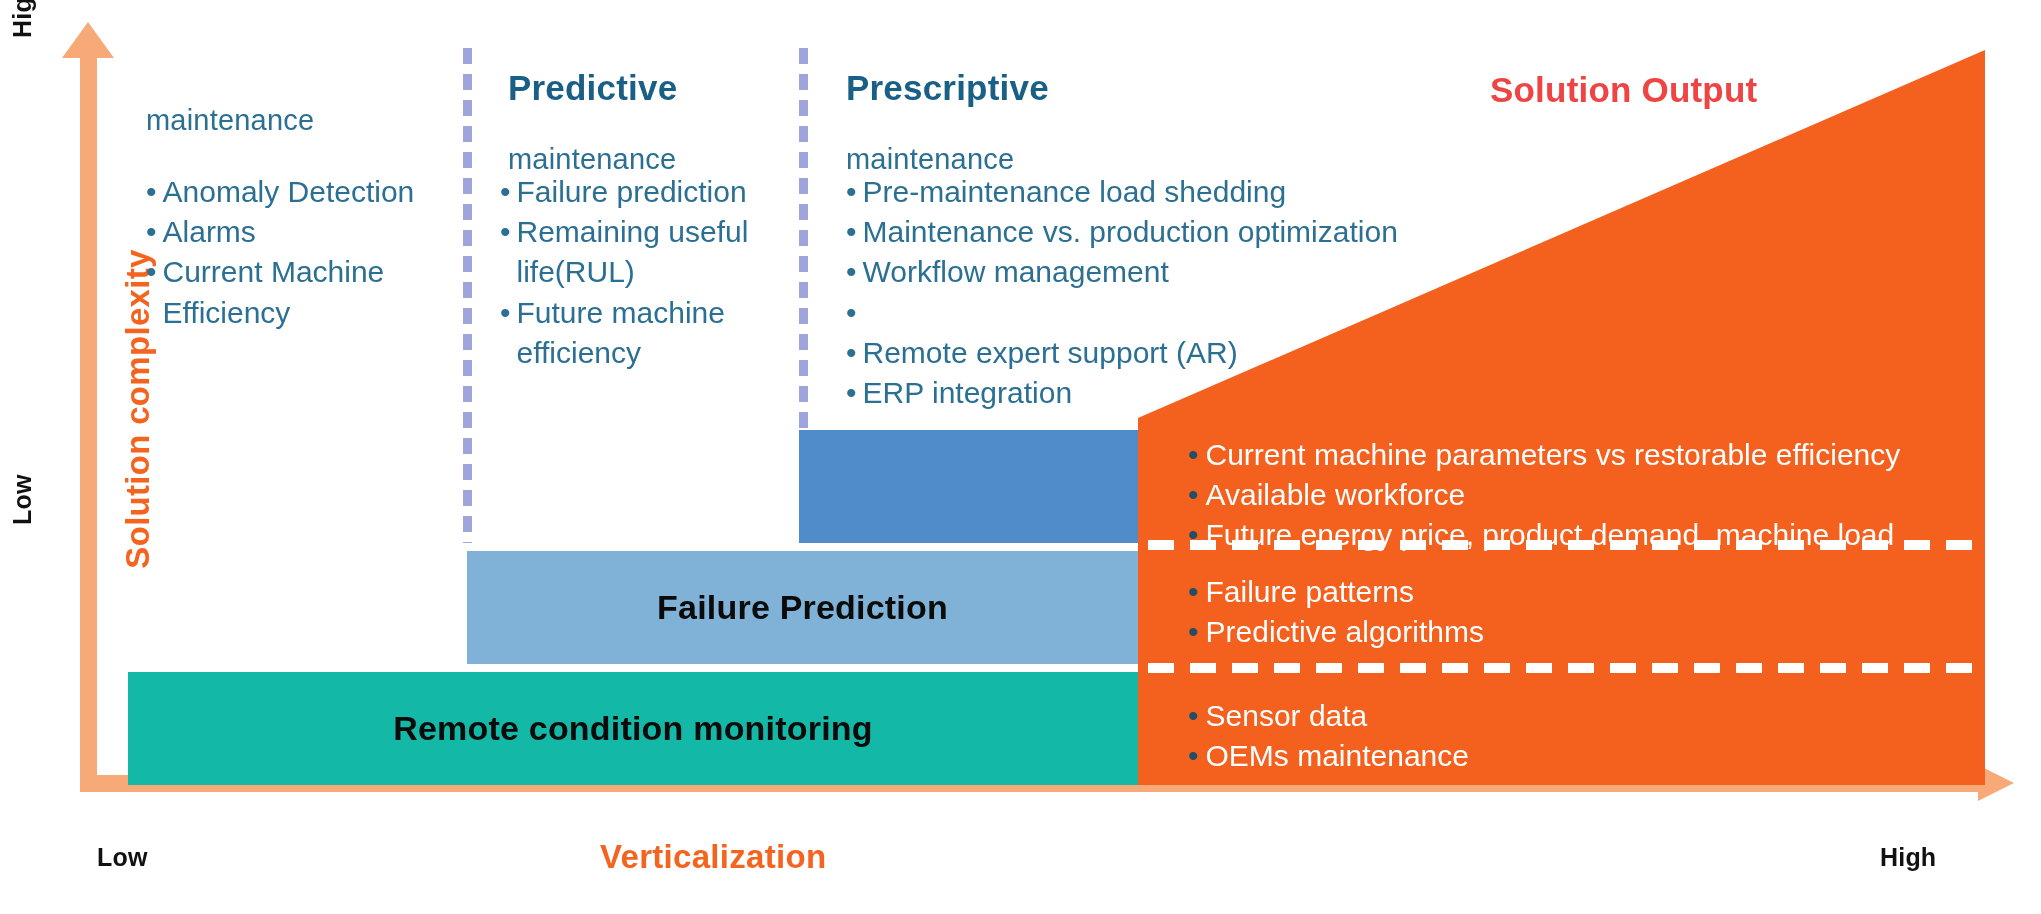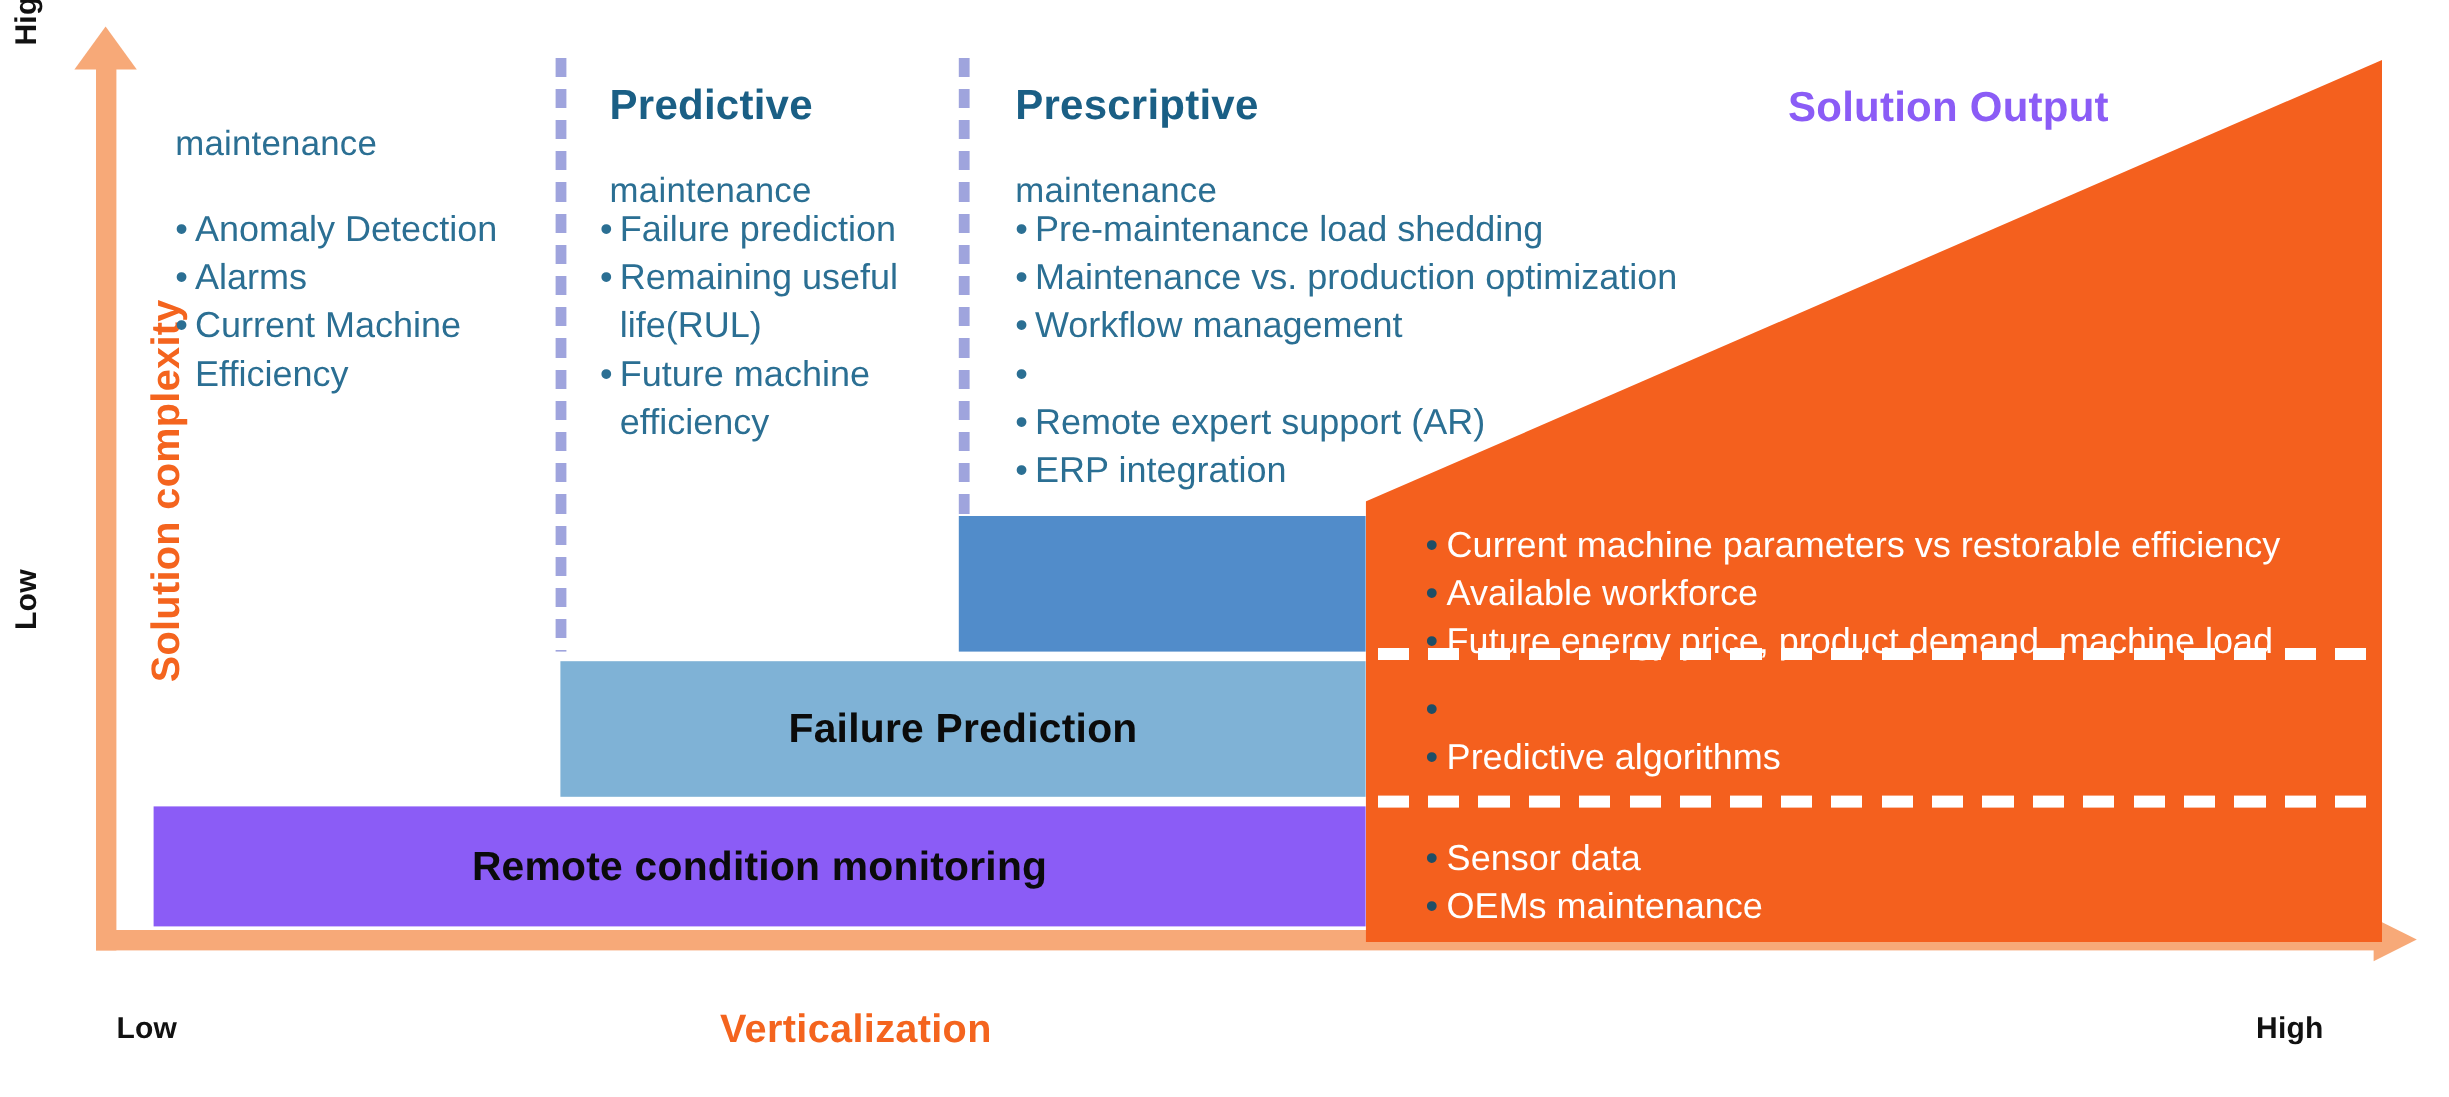--- a/index.html
+++ b/index.html
@@ -72,21 +72,21 @@
     margin-right:6px;
   }
   .blue-list .txt{display:block;}
   #list-proactive{left:146px;top:172px;width:300px;}
   #list-predictive{left:500px;top:172px;width:300px;}
   #list-prescriptive{left:846px;top:172px;width:560px;}
 
   
   #solution-output-title{
     position:absolute;left:1490px;top:70px;
-    color:#8b5cf6;font-weight:bold;font-size:35px;letter-spacing:.2px;
+    color:#ef4444;font-weight:bold;font-size:35px;letter-spacing:.2px;
   }
 
   
   #orange-wedge{
     position:absolute;left:1138px;top:50px;width:847px;height:735px;
     background:#f4601e;
     clip-path:polygon(0 368px,847px 0,847px 735px,0 735px);
   }
   .wedge-divider{
     position:absolute;height:10px;left:1148px;width:837px;
@@ -103,21 +103,21 @@
   #wedge-list-mid{left:1188px;top:572px;width:600px;}
   #wedge-list-bot{left:1188px;top:696px;width:600px;}
 
   
   .bar{position:absolute;display:flex;align-items:center;justify-content:center;}
   .bar .bar-label{
     color:#0b0b0b;font-weight:bold;font-size:34px;letter-spacing:.2px;
   }
   #bar-prescriptive{left:799px;top:430px;width:339px;height:113px;background:#518cca;}
   #bar-predictive{left:467px;top:551px;width:671px;height:113px;background:#7fb2d6;}
-  #bar-proactive{left:128px;top:672px;width:1010px;height:100px;background:#8b5cf6;}
+  #bar-proactive{left:128px;top:672px;width:1010px;height:113px;background:#14b8a6;}
 </style>
 </head>
 <body>
 
 <div id="stage">
 
   <div class="axis-line" id="y-axis-shaft"></div>
   <div id="y-axis-head"></div>
   <div class="axis-line" id="x-axis-shaft"></div>
   <div id="x-axis-head"></div>
@@ -217,20 +217,21 @@
     </div>
     <div class="li">
       <span class="dot">•</span>
       <span class="txt">Future energy price, product demand, machine load</span>
     </div>
   </div>
 
   <div class="white-list" id="wedge-list-mid">
     <div class="li">
       <span class="dot">•</span>
+      <span class="txt">Failure patterns</span>
     </div>
     <div class="li">
       <span class="dot">•</span>
       <span class="txt">Predictive algorithms</span>
     </div>
   </div>
 
   <div class="white-list" id="wedge-list-bot">
     <div class="li">
       <span class="dot">•</span>

